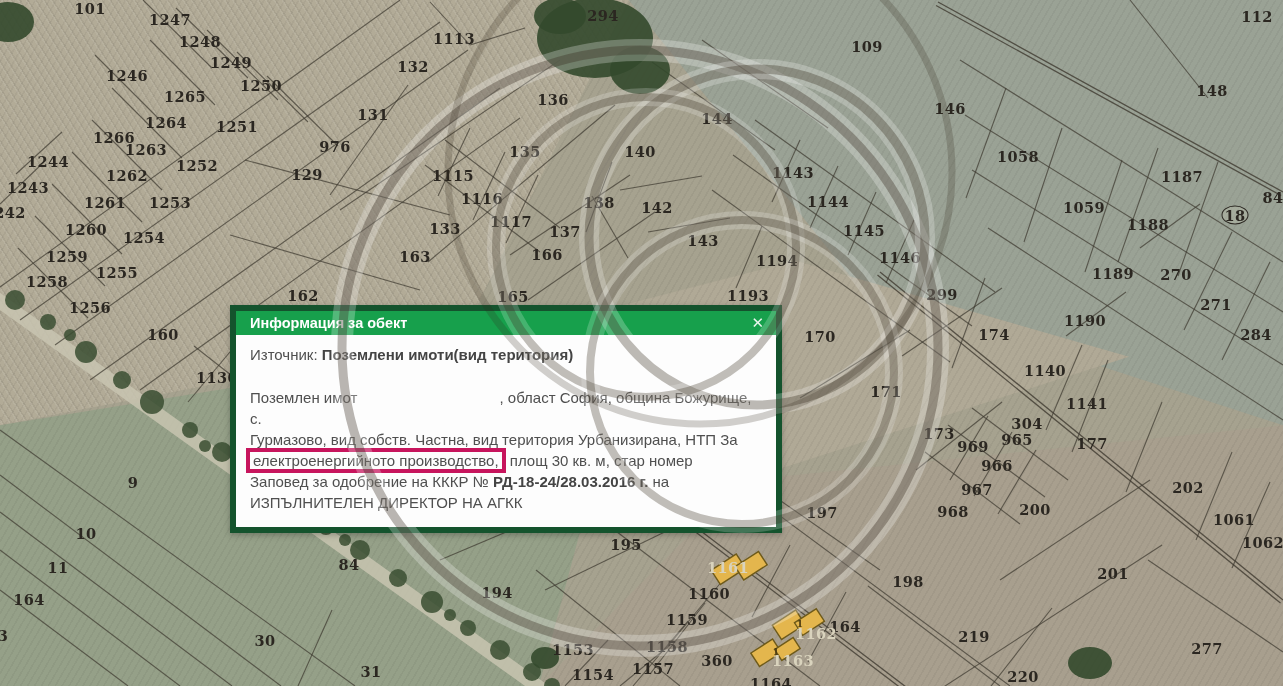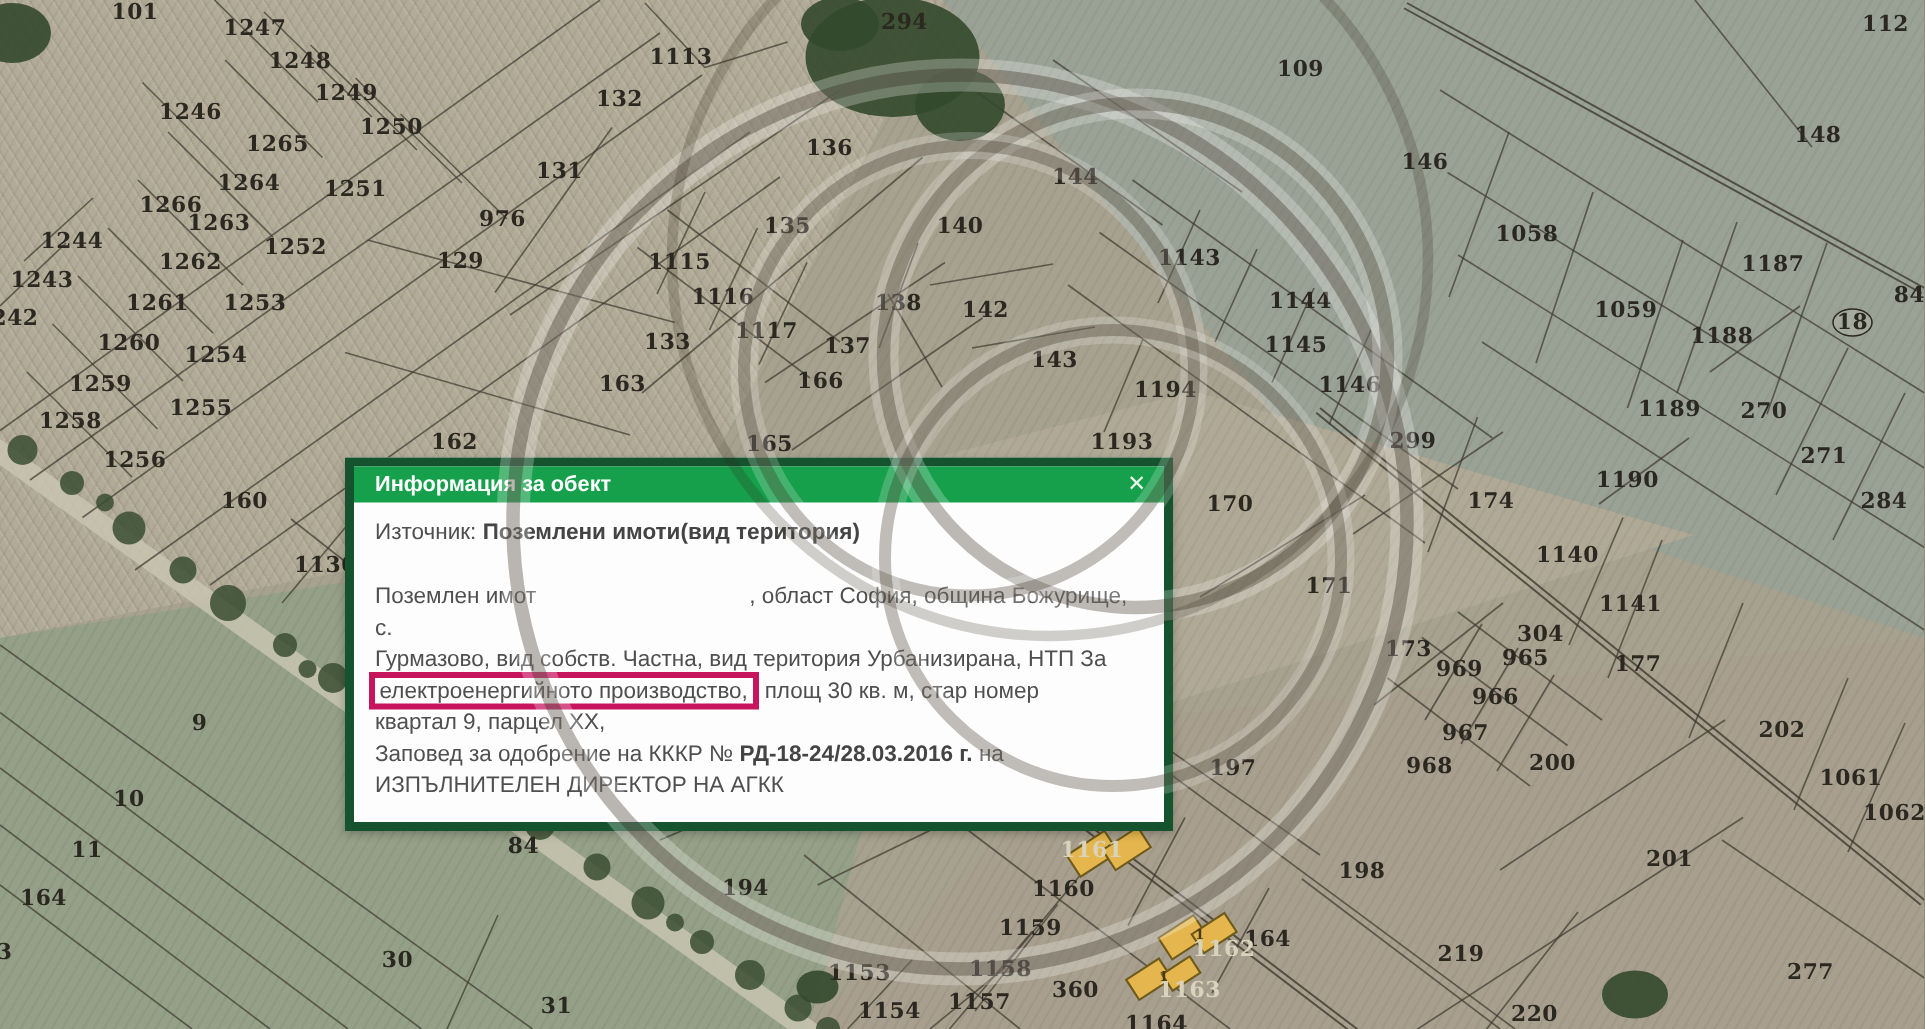--- a/index.html
+++ b/index.html
@@ -225,21 +225,21 @@
       <span class="lbl" style="left: 48px; top: 161px;">1244</span>
       <span class="lbl" style="left: 127px; top: 175px;">1262</span>
       <span class="lbl" style="left: 28px; top: 187px;">1243</span>
       <span class="lbl" style="left: 10px; top: 212px;">242</span>
       <span class="lbl" style="left: 105px; top: 202px;">1261</span>
       <span class="lbl" style="left: 170px; top: 202px;">1253</span>
       <span class="lbl" style="left: 197px; top: 165px;">1252</span>
       <span class="lbl" style="left: 86px; top: 229px;">1260</span>
       <span class="lbl" style="left: 144px; top: 237px;">1254</span>
       <span class="lbl" style="left: 67px; top: 256px;">1259</span>
-      <span class="lbl" style="left: 134px; top: 272px;">1255</span>
+      <span class="lbl" style="left: 117px; top: 272px;">1255</span>
       <span class="lbl" style="left: 47px; top: 281px;">1258</span>
       <span class="lbl" style="left: 90px; top: 307px;">1256</span>
       <span class="lbl" style="left: 163px; top: 334px;">160</span>
       <span class="lbl" style="left: 335px; top: 146px;">976</span>
       <span class="lbl" style="left: 307px; top: 174px;">129</span>
       <span class="lbl" style="left: 445px; top: 228px;">133</span>
       <span class="lbl" style="left: 415px; top: 256px;">163</span>
       <span class="lbl" style="left: 303px; top: 295px;">162</span>
       <span class="lbl" style="left: 413px; top: 66px;">132</span>
       <span class="lbl" style="left: 454px; top: 38px;">1113</span>
@@ -253,21 +253,21 @@
       <span class="lbl" style="left: 657px; top: 207px;">142</span>
       <span class="lbl" style="left: 511px; top: 221px;">1117</span>
       <span class="lbl" style="left: 565px; top: 231px;">137</span>
       <span class="lbl" style="left: 547px; top: 254px;">166</span>
       <span class="lbl" style="left: 513px; top: 296px;">165</span>
       <span class="lbl" style="left: 603px; top: 15px;">294</span>
       <span class="lbl" style="left: 867px; top: 46px;">109</span>
       <span class="lbl" style="left: 717px; top: 118px;">144</span>
       <span class="lbl" style="left: 703px; top: 240px;">143</span>
       <span class="lbl" style="left: 793px; top: 172px;">1143</span>
-      <span class="lbl" style="left: 828px; top: 201px; margin-left: 39px;">1144</span>
+      <span class="lbl" style="left: 828px; top: 201px;">1144</span>
       <span class="lbl" style="left: 864px; top: 230px;">1145</span>
       <span class="lbl" style="left: 900px; top: 257px;">1146</span>
       <span class="lbl" style="left: 777px; top: 260px;">1194</span>
       <span class="lbl" style="left: 748px; top: 295px;">1193</span>
       <span class="lbl" style="left: 942px; top: 294px;">299</span>
       <span class="lbl" style="left: 820px; top: 336px; text-align: center;">170</span>
       <span class="lbl" style="left: 994px; top: 334px;">174</span>
       <span class="lbl" style="left: 886px; top: 391px;">171</span>
       <span class="lbl" style="left: 1257px; top: 16px;">112</span>
       <span class="lbl" style="left: 1212px; top: 90px;">148</span>
@@ -344,23 +344,20 @@
       <div class="ln">
         <span>Поземлен имот</span><span class="gap"></span><span>, област София, община Божурище, с.</span>
       </div>
       <div class="ln">
         <span>Гурмазово, вид собств. Частна, вид територия Урбанизирана, НТП За</span>
       </div>
       <div class="ln">
         <span class="hl" style="border-color: rgb(199, 21, 93);">електроенергийното производство,</span><span> площ 30 кв. м, стар номер</span>
       </div>
       <div class="ln">
-        <span>квартал 9, парцел ХХ,</span>
-      </div>
-      <div class="ln">
         <span>Заповед за одобрение на КККР № </span><b>РД-18-24/28.03.2016 г.</b><span> на</span>
       </div>
       <div class="ln">
         <span>ИЗПЪЛНИТЕЛЕН ДИРЕКТОР НА АГКК</span>
       </div>
     </div>
   </div>
 
   <svg id="wsvg">
     <g fill="none">

